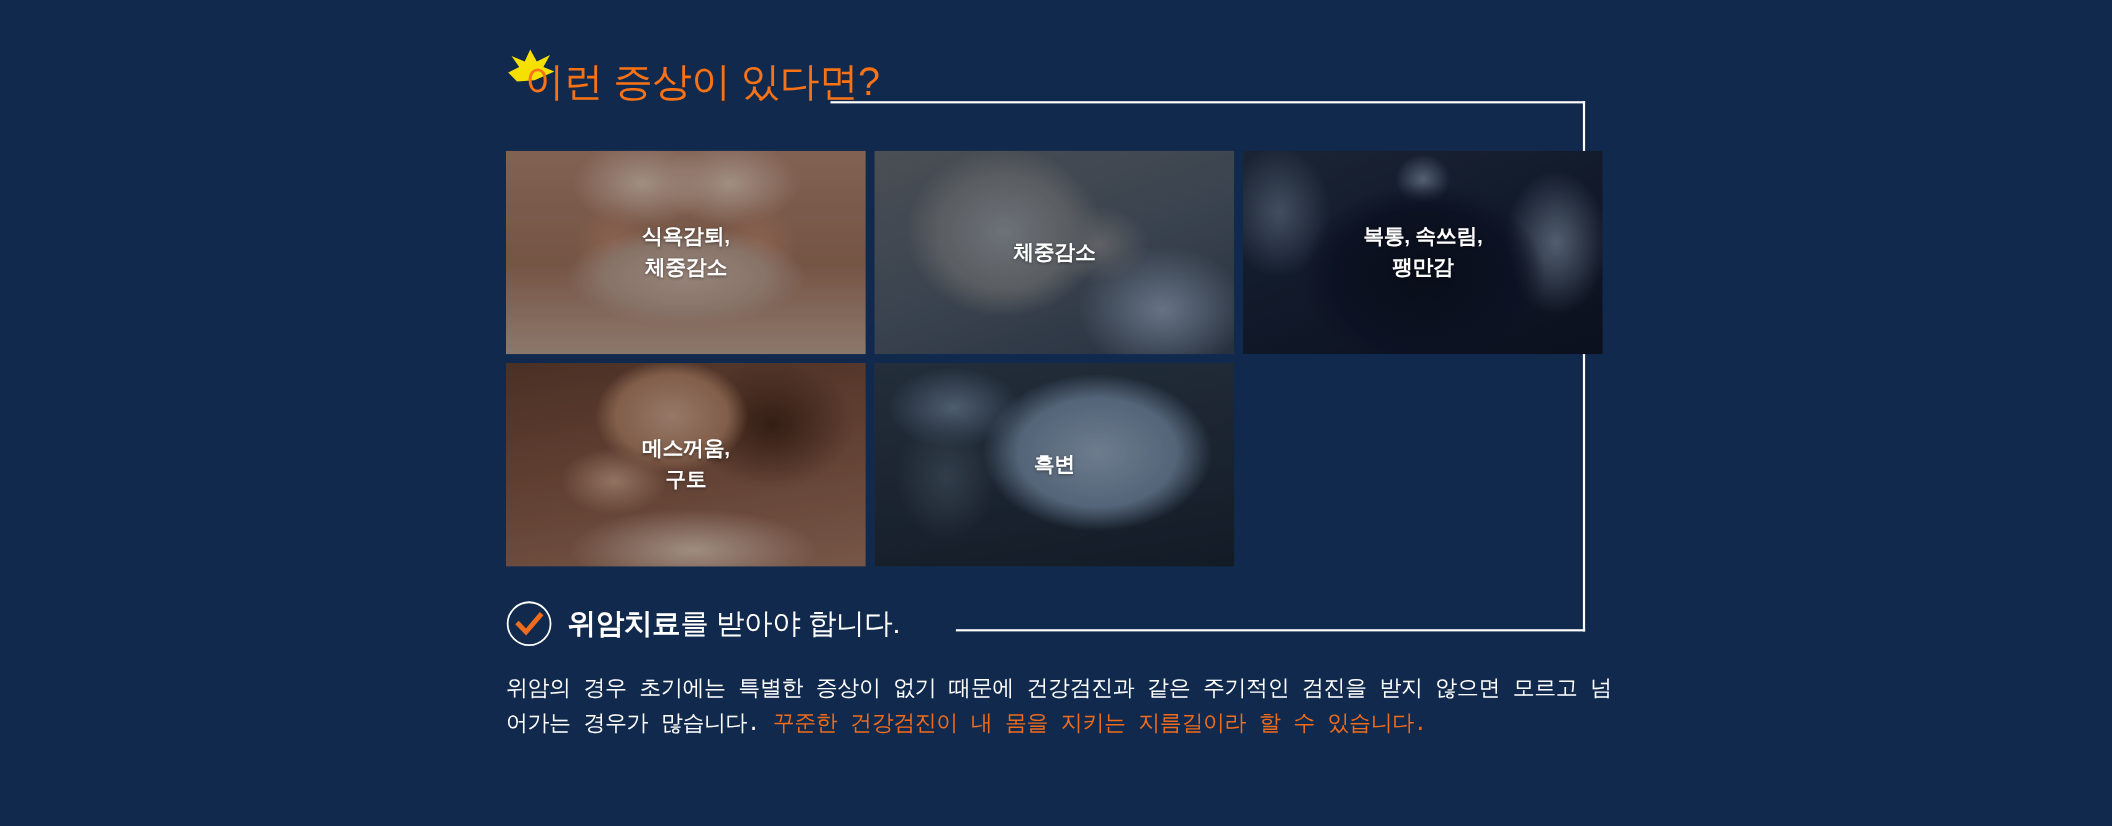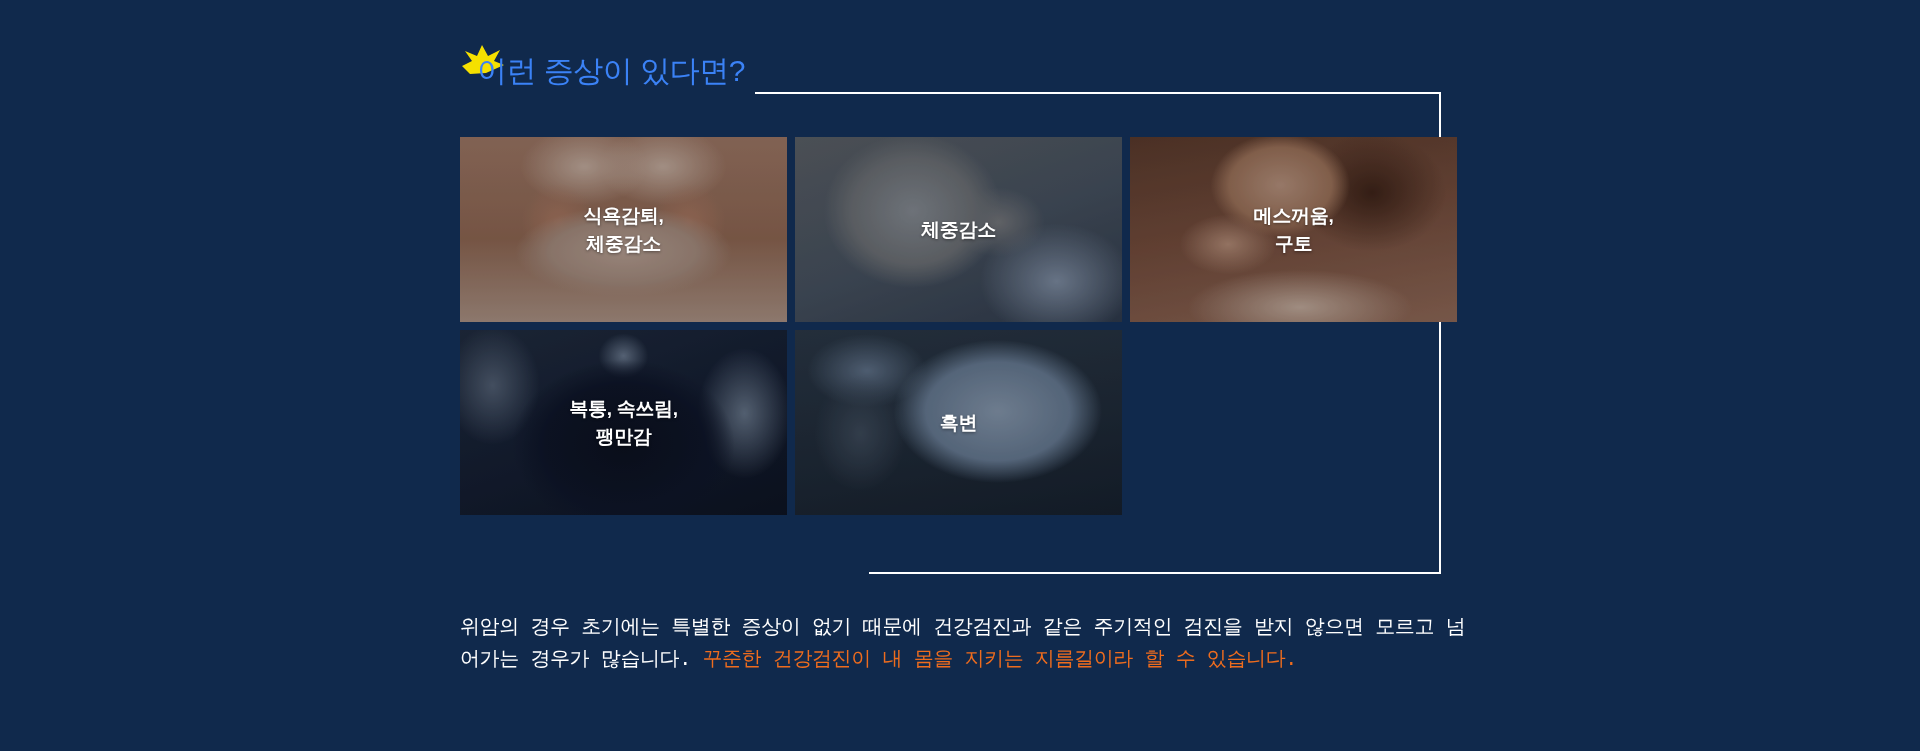--- a/index.html
+++ b/index.html
@@ -26,21 +26,21 @@
   }
 
   
   .head-one {
     position:absolute; left:460px; top:56px;
     display:flex; align-items:flex-end; gap:0;
   }
   .crown-icon { position:absolute; left:0px; top:-12px; width:46px; height:34px; }
   .head-one-text {
     position:relative;
-    font-size:30px; font-weight:400; color:#3b82f6;
+    font-size:36px; font-weight:400; color:#f97316;
     letter-spacing:-0.5px; line-height:1; white-space:nowrap;
     padding-left:17px;
   }
 
   
   .grid {
     position:absolute; left:460px; top:137px;
     width:1000px; height:378px;
     display:grid;
     grid-template-columns:327px 327px 327px;
@@ -168,43 +168,54 @@
     </div>
 
     <div class="cell">
       <div class="photo ph-throat"></div>
       <div class="tint tint-cool"></div>
       <div class="tint dim"></div>
       <div class="cell-label">체중감소</div>
     </div>
 
     <div class="cell">
+      <div class="photo ph-stomach"></div>
+      <div class="tint tint-dark"></div>
+      <div class="tint dim"></div>
+      <div class="cell-label">복통, 속쓰림,
+팽만감</div>
+    </div>
+
+    <div class="cell">
       <div class="photo ph-nausea"></div>
       <div class="tint tint-warm"></div>
       <div class="tint dim"></div>
       <div class="cell-label">메스꺼움,
 구토</div>
     </div>
 
-    <div class="cell">
-      <div class="photo ph-stomach"></div>
-      <div class="tint tint-dark"></div>
-      <div class="tint dim"></div>
-      <div class="cell-label">복통, 속쓰림,
-팽만감</div>
-    </div>
-
 
     <div class="cell">
       <div class="photo ph-stool"></div>
       <div class="tint tint-cool"></div>
       <div class="tint dim"></div>
       <div class="cell-label">흑변</div>
     </div>
 
   </div>
 
+  <div class="head-two">
+    <span class="check-icon">
+      <svg viewBox="0 0 42 42" width="42" height="42" aria-hidden="true">
+        <circle cx="21" cy="21" r="19.5" fill="none" stroke="#ffffff" stroke-width="1.6"></circle>
+        <path d="M11.5 21.5 L18.2 28.5 L31 13.5" fill="none" stroke="#ee6c1e" stroke-width="4.4" stroke-linecap="square" stroke-linejoin="miter"></path>
+      </svg>
+    </span>
+    <span class="head-two-text">
+      <span class="em">위암치료</span><span>를 받아야 합니다.</span>
+    </span>
+  </div>
 
   <p class="body-copy">
     <span>위암의 경우 초기에는 특별한 증상이 없기 때문에 건강검진과 같은 주기적인 검진을 받지 않으면 모르고 넘어가는 경우가 많습니다. </span><span class="accent">꾸준한 건강검진이 내 몸을 지키는 지름길이라 할 수 있습니다.</span>
   </p>
 
 </div>
 
 </body></html>

